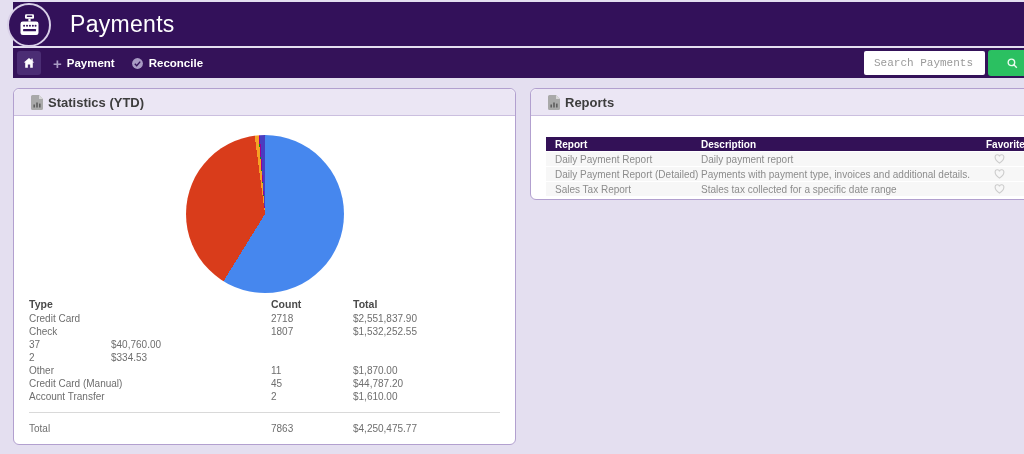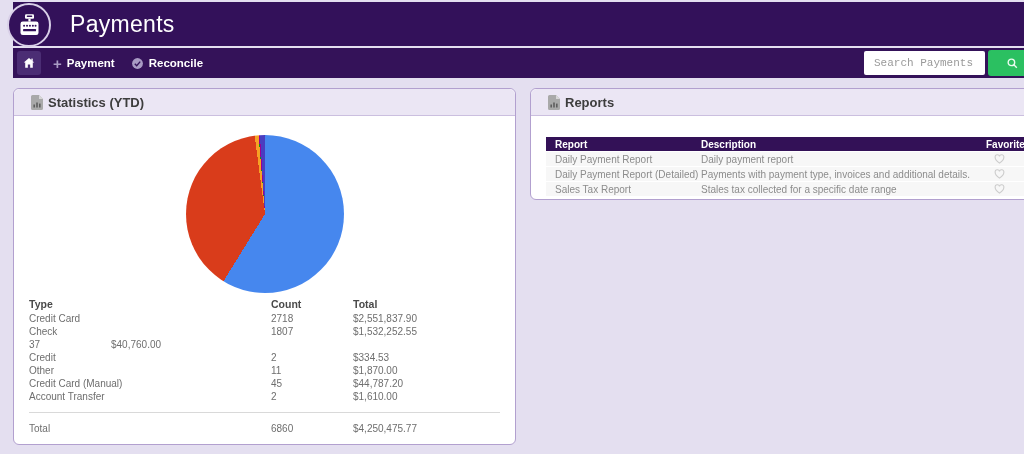--- a/index.html
+++ b/index.html
@@ -195,21 +195,20 @@
     <div class="srow">
       <div class="sc1">Check</div>
       <div class="sc2">1807</div>
       <div class="sc3">$1,532,252.55</div>
     </div>
     <div class="srow">
       <div class="sc2">37</div>
       <div class="sc3">$40,760.00</div>
     </div>
     <div class="srow">
-      <div class="sc1">Credit</div>
       <div class="sc2">2</div>
       <div class="sc3">$334.53</div>
     </div>
     <div class="srow">
       <div class="sc1">Other</div>
       <div class="sc2">11</div>
       <div class="sc3">$1,870.00</div>
     </div>
     <div class="srow">
       <div class="sc1">Credit Card (Manual)</div>
@@ -217,21 +216,21 @@
       <div class="sc3">$44,787.20</div>
     </div>
     <div class="srow">
       <div class="sc1">Account Transfer</div>
       <div class="sc2">2</div>
       <div class="sc3">$1,610.00</div>
     </div>
     <hr class="stats-divider">
     <div class="srow total-row">
       <div class="sc1">Total</div>
-      <div class="sc2">6860</div>
+      <div class="sc2">7863</div>
       <div class="sc3">$4,250,475.77</div>
     </div>
   </div>
 </div>
 
 <div class="panel" id="reports-panel">
   <div class="panel-header">
     <span>
       <svg width="12" height="15" viewBox="0 0 12 15">
         <path d="M0 1.5 A1.5 1.5 0 0 1 1.5 0 H8 L12 4 V13.5 A1.5 1.5 0 0 1 10.5 15 H1.5 A1.5 1.5 0 0 1 0 13.5 Z" fill="#a9a9a9"></path>

